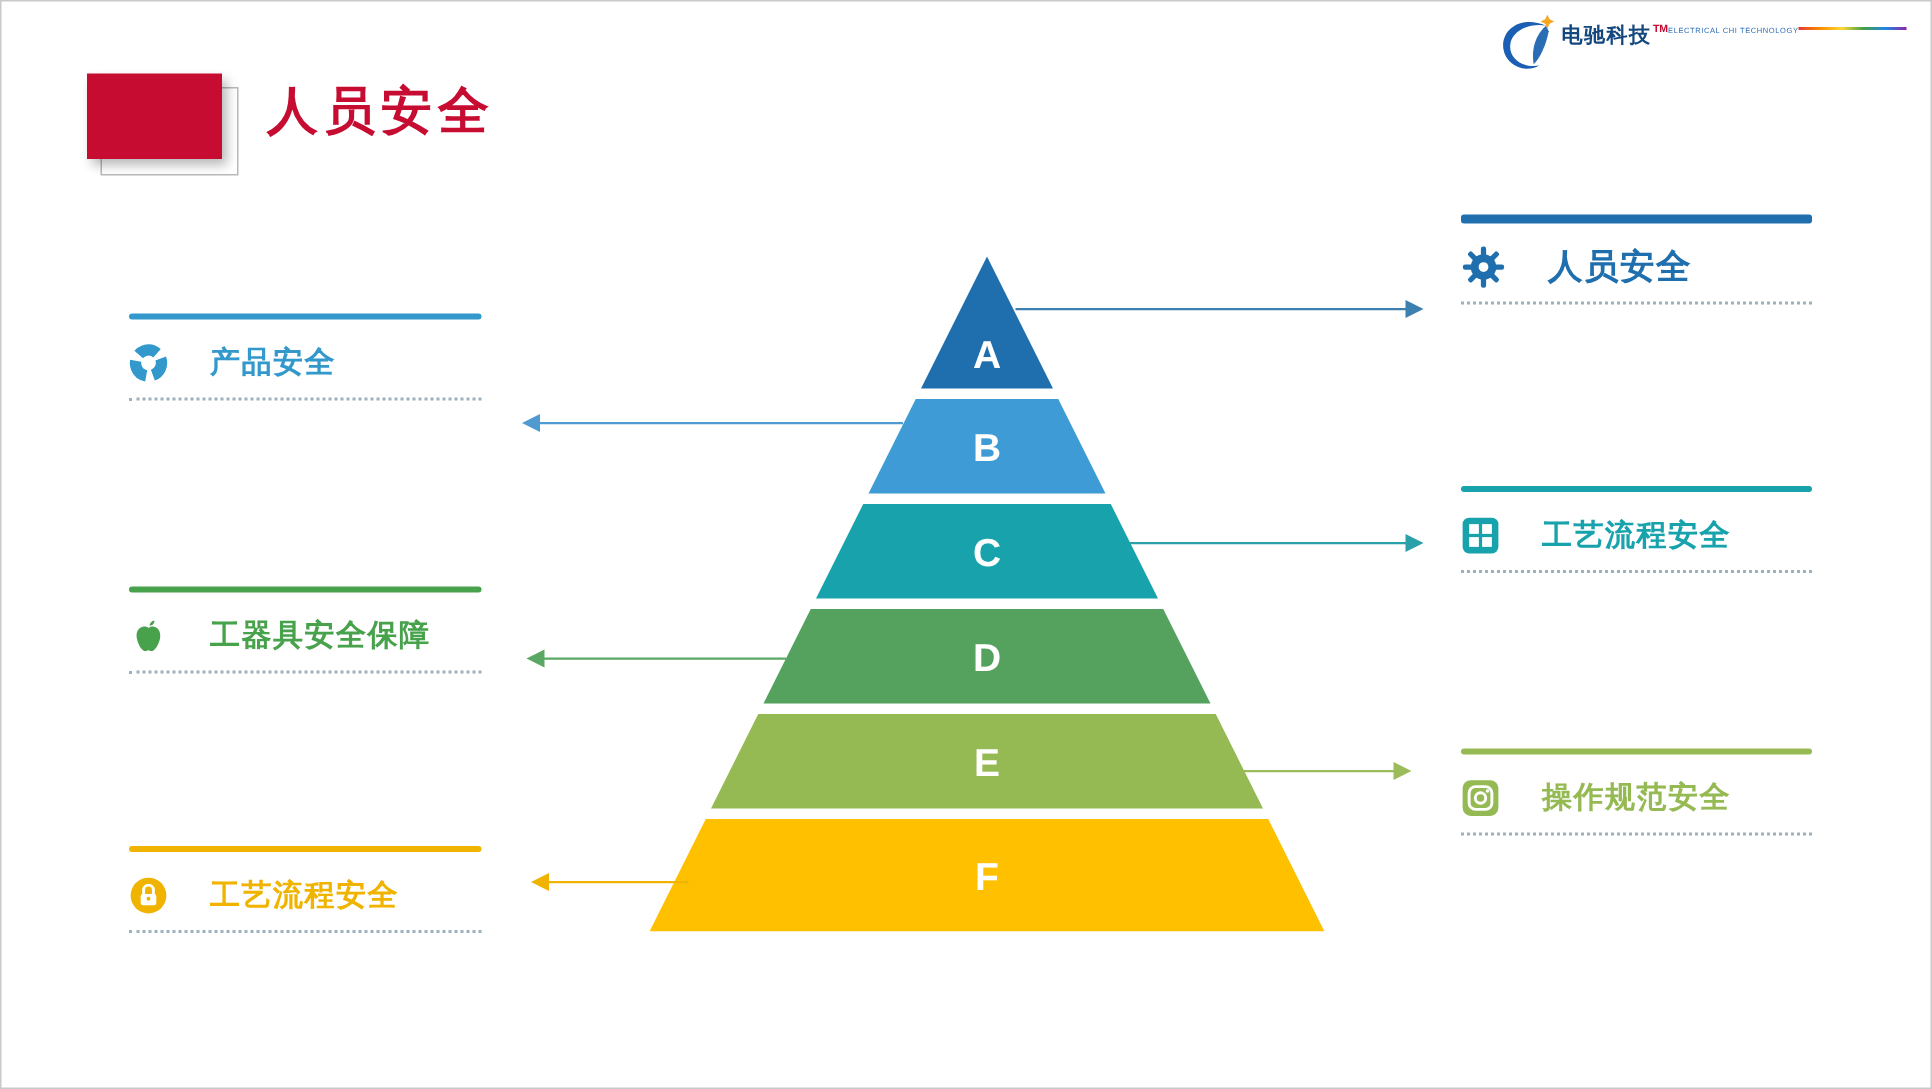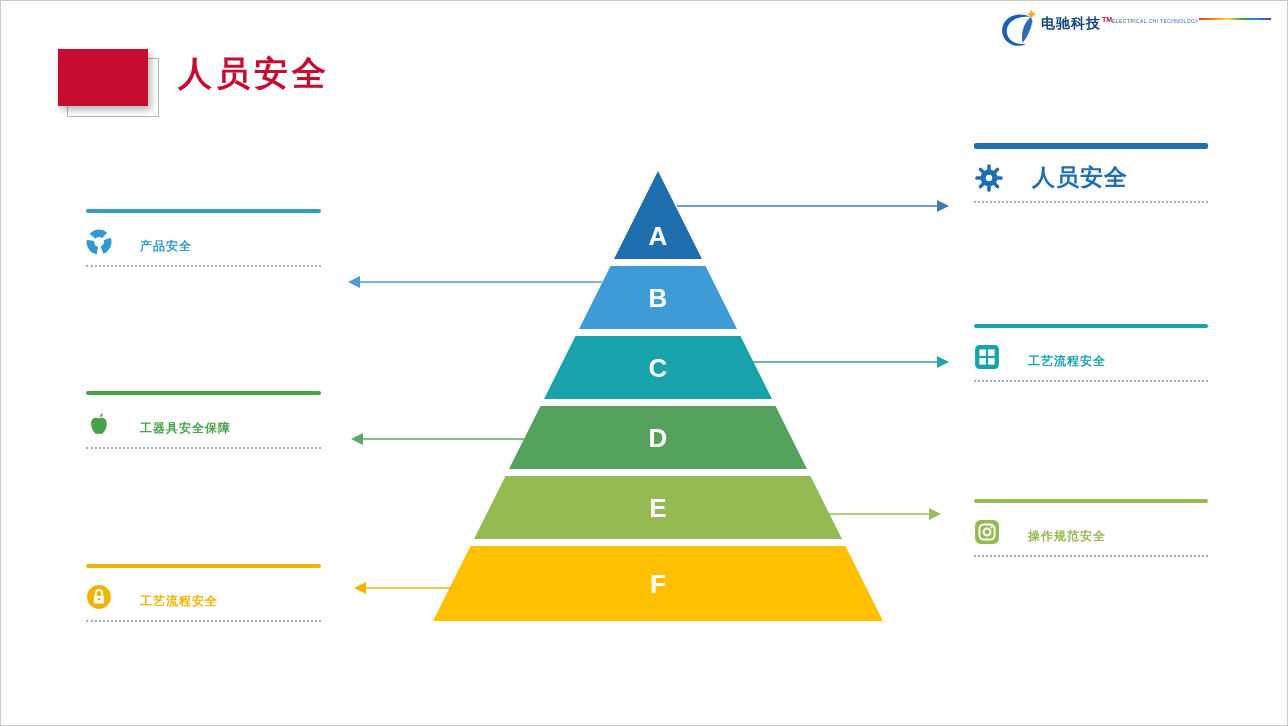--- a/index.html
+++ b/index.html
@@ -26,21 +26,21 @@
 
   
   .arrows{position:absolute;left:0;top:0;width:1288px;height:726px;pointer-events:none;}
 
   
   .lbl{position:absolute;width:235px;}
   .lbl .bar{height:4px;border-radius:2px;}
   .lbl .row{display:flex;align-items:flex-end;gap:28px;margin-top:16px;height:26px;}
   .lbl .icn{display:inline-flex;width:26px;height:26px;flex:0 0 auto;}
   .lbl .icn svg{width:100%;height:100%;}
-  .lbl .txt{font-weight:bold;font-size:12px;letter-spacing:1px;white-space:nowrap;}
+  .lbl .txt{font-weight:bold;font-size:20px;letter-spacing:1px;white-space:nowrap;}
   .lbl .dotted{margin-top:10px;border-bottom:2px dotted #9db0bd;}
   .lbl.big .bar{height:6px;}
   .lbl.big .row{height:30px;margin-top:14px;}
   .lbl.big .icn{width:30px;height:30px;}
   .lbl.big .txt{font-size:23px;}
   .lbl.big .dotted{margin-top:8px;}
 
   #lb1{left:85px;top:208px;}
   #lb2{left:85px;top:390px;}
   #lb3{left:85px;top:563px;}

